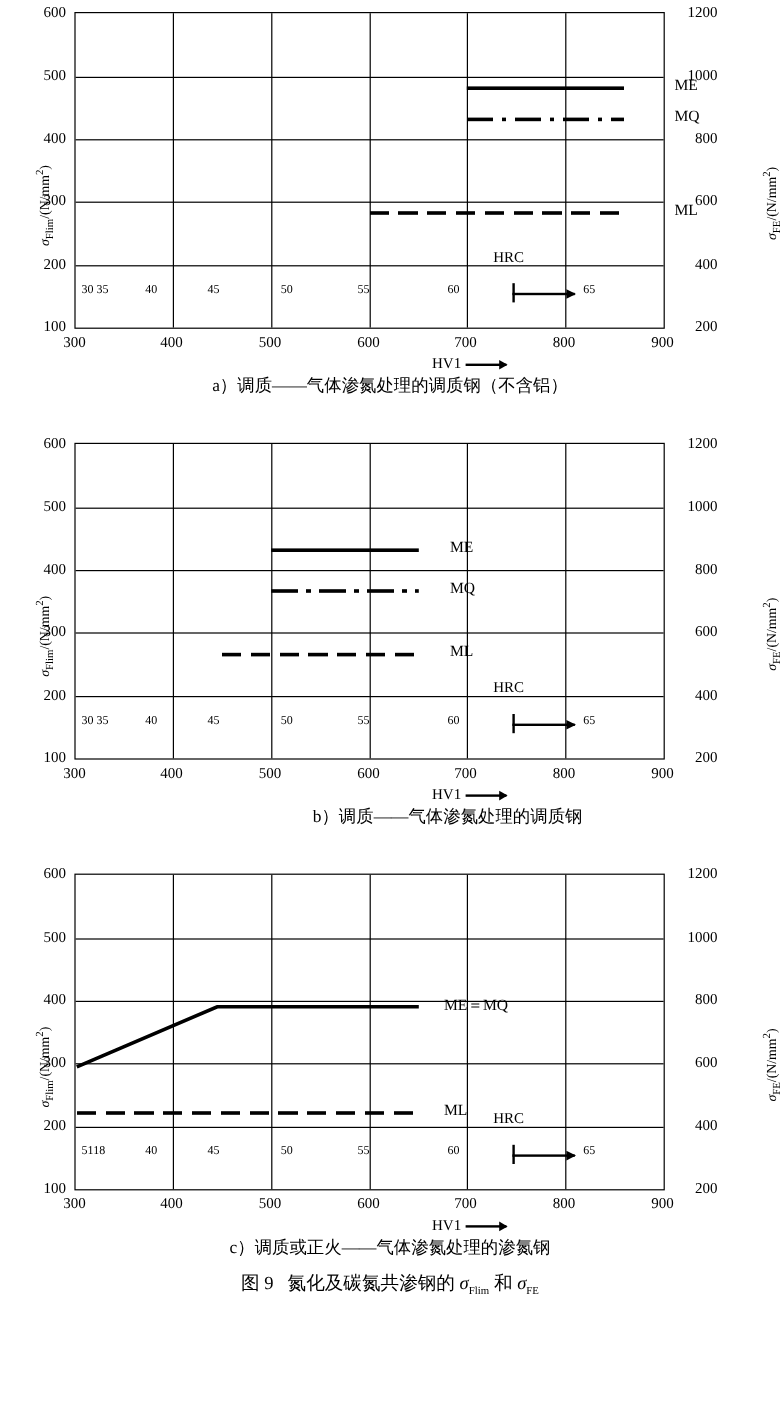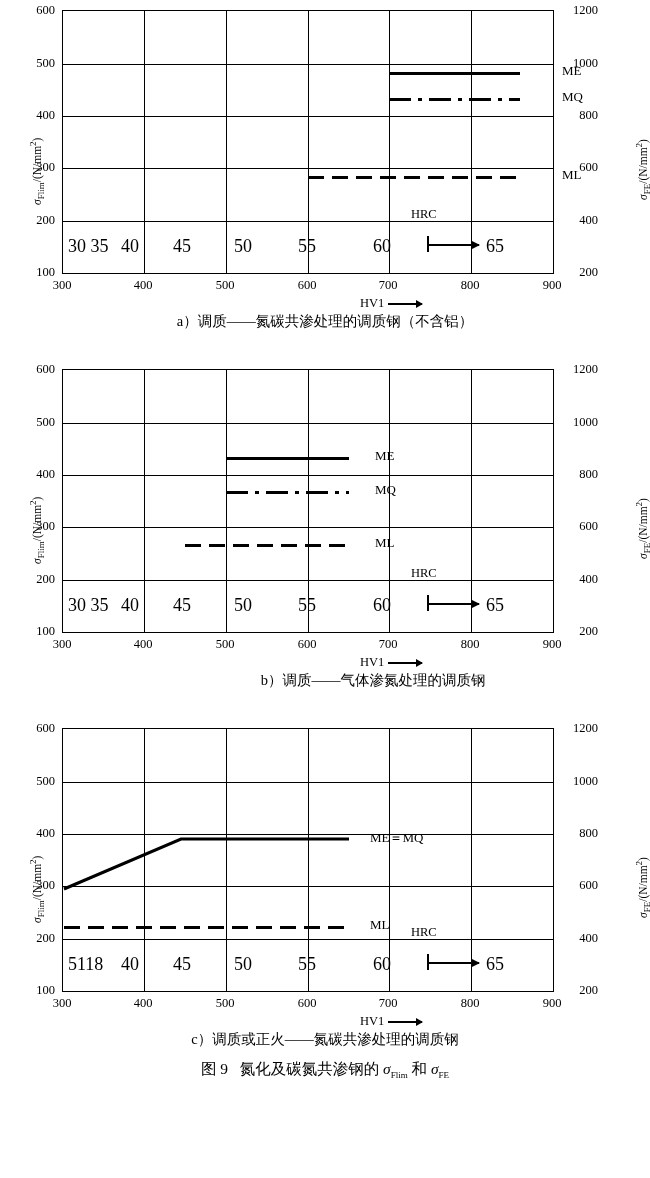--- a/index.html
+++ b/index.html
@@ -18,21 +18,21 @@
   .arrow{display:inline-block;width:34px;height:1.5px;background:#000;vertical-align:middle;position:relative;margin-left:4px;}
   .arrow:after{content:"";position:absolute;right:-1px;top:-3px;border-left:7px solid #000;border-top:4px solid transparent;border-bottom:4px solid transparent;}
   .serieslabel{position:absolute;font-size:13px;font-family:"Liberation Serif",serif;white-space:nowrap;}
   .solidline{position:absolute;height:3px;background:#000;}
   .dashline{position:absolute;height:3px;background:repeating-linear-gradient(to right,#000 0 16px,transparent 16px 24px);}
   .dashdot{position:absolute;height:3px;background:
      repeating-linear-gradient(to right,#000 0 22px,transparent 22px 29px,#000 29px 33px,transparent 33px 40px);}
   .hrc-label{position:absolute;font-size:12.5px;}
   .hrc-arrow{position:absolute;height:1.5px;background:#000;}
   .hrc-arrow:after{content:"";position:absolute;right:-1px;top:-3.5px;border-left:8px solid #000;border-top:4px solid transparent;border-bottom:4px solid transparent;}
-  .inner-num{position:absolute;font-size:18px;}
+  .inner-num{position:absolute;font-size:10px;}
   .caption{width:650px;text-align:center;font-size:14.5px;font-family:"Liberation Serif",serif;margin-top:2px;}
   .figcaption{width:650px;text-align:center;font-size:15.5px;font-family:"Liberation Serif",serif;margin-top:10px;}
   sub{font-size:9px;}
   sup{font-size:9px;}
   .ital{font-style:italic;}
   .ramp{position:absolute;}
 </style>
 </head>
 <body>
 
@@ -101,21 +101,21 @@
     <div class="tick-x" style="left:532px;top:278px;">900</div>
 
     <div class="serieslabel" style="left:562px;top:63px;">ME</div>
     <div class="serieslabel" style="left:562px;top:89px;">MQ</div>
     <div class="serieslabel" style="left:562px;top:167px;">ML</div>
 
     <div class="xaxis-label" style="left:360px;top:296px;">
       <span>HV1</span><span class="arrow"></span>
     </div>
   </div>
-  <div class="caption" style="margin-top:12px;">a）调质——氮碳共渗处理的调质钢（不含铝）</div>
+  <div class="caption" style="margin-top:12px;">a）调质——气体渗氮处理的调质钢（不含铝）</div>
 </div>
 
 <div class="fig" style="margin-top:28px;">
   <div class="plot-wrap" style="height:300px;">
     <div class="ylabel" style="left:28px;top:205px;font-size:11.5px;">
       <span class="ital">σ</span><sub>Flim</sub>/(N/mm<sup>2</sup>)
     </div>
     <div class="ylabel" style="left:634px;top:200px;font-size:11.5px;">
       <span class="ital">σ</span><sub>FE</sub>/(N/mm<sup>2</sup>)
     </div>
@@ -244,18 +244,18 @@
     <div class="tick-x" style="left:450px;top:278px;">800</div>
     <div class="tick-x" style="left:532px;top:278px;">900</div>
 
     <div class="serieslabel" style="left:370px;top:111px;">ME＝MQ</div>
     <div class="serieslabel" style="left:370px;top:199px;">ML</div>
 
     <div class="xaxis-label" style="left:360px;top:296px;">
       <span>HV1</span><span class="arrow"></span>
     </div>
   </div>
-  <div class="caption" style="margin-top:12px;">c）调质或正火——氮碳共渗处理的调质钢</div>
+  <div class="caption" style="margin-top:12px;">c）调质或正火——气体渗氮处理的渗氮钢</div>
 </div>
 
 <div class="figcaption">
   图 9&nbsp;&nbsp;&nbsp;氮化及碳氮共渗钢的 <span class="ital">σ</span><sub>Flim</sub> 和 <span class="ital">σ</span><sub>FE</sub>
 </div>
 
 </body></html>

